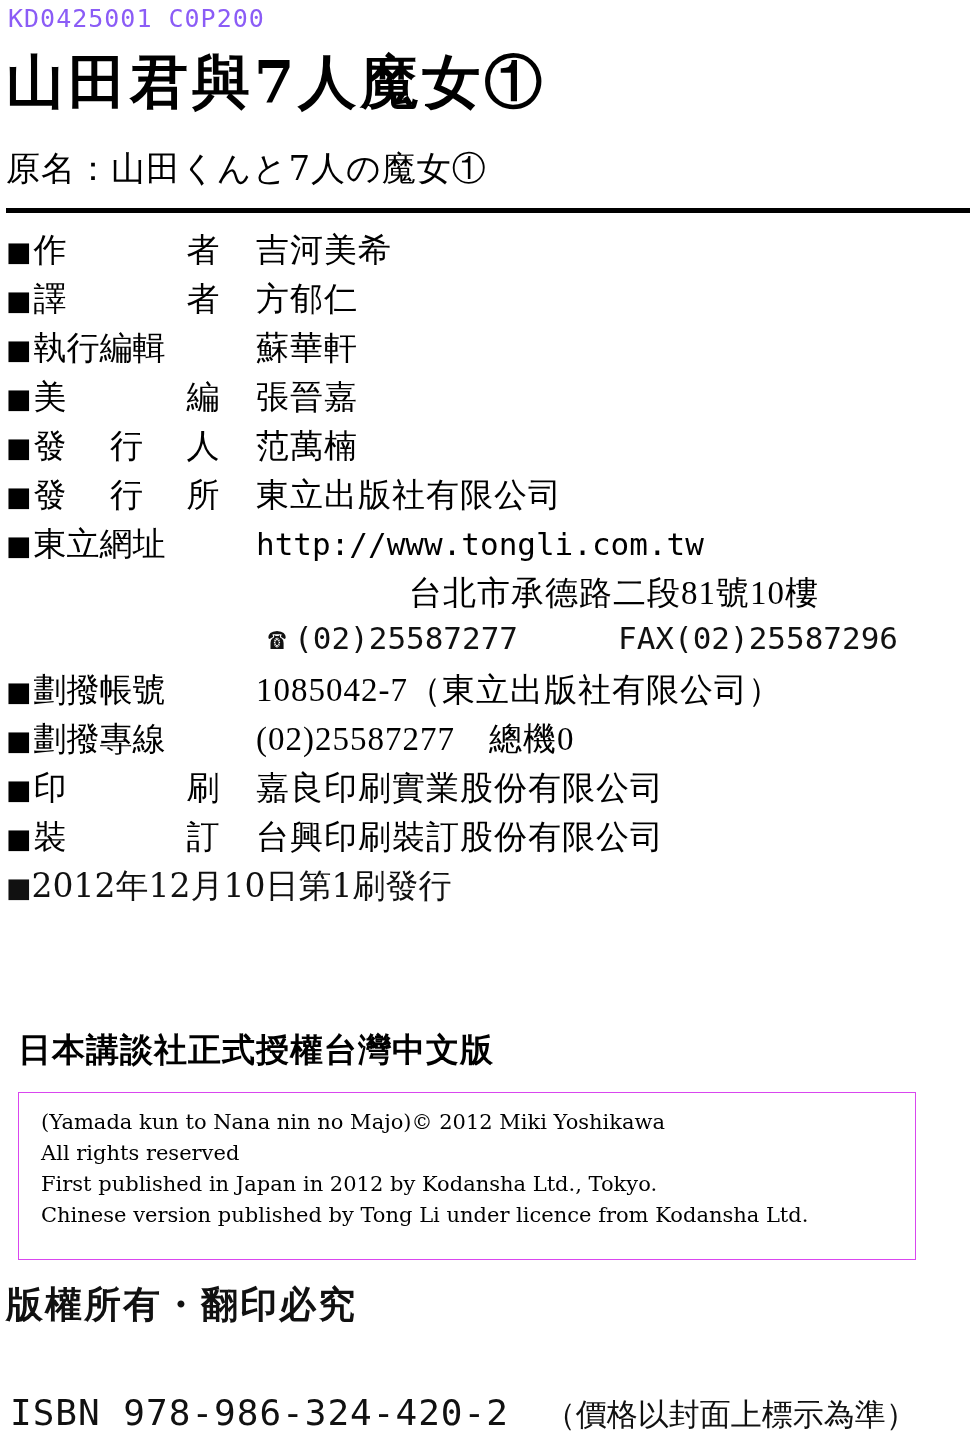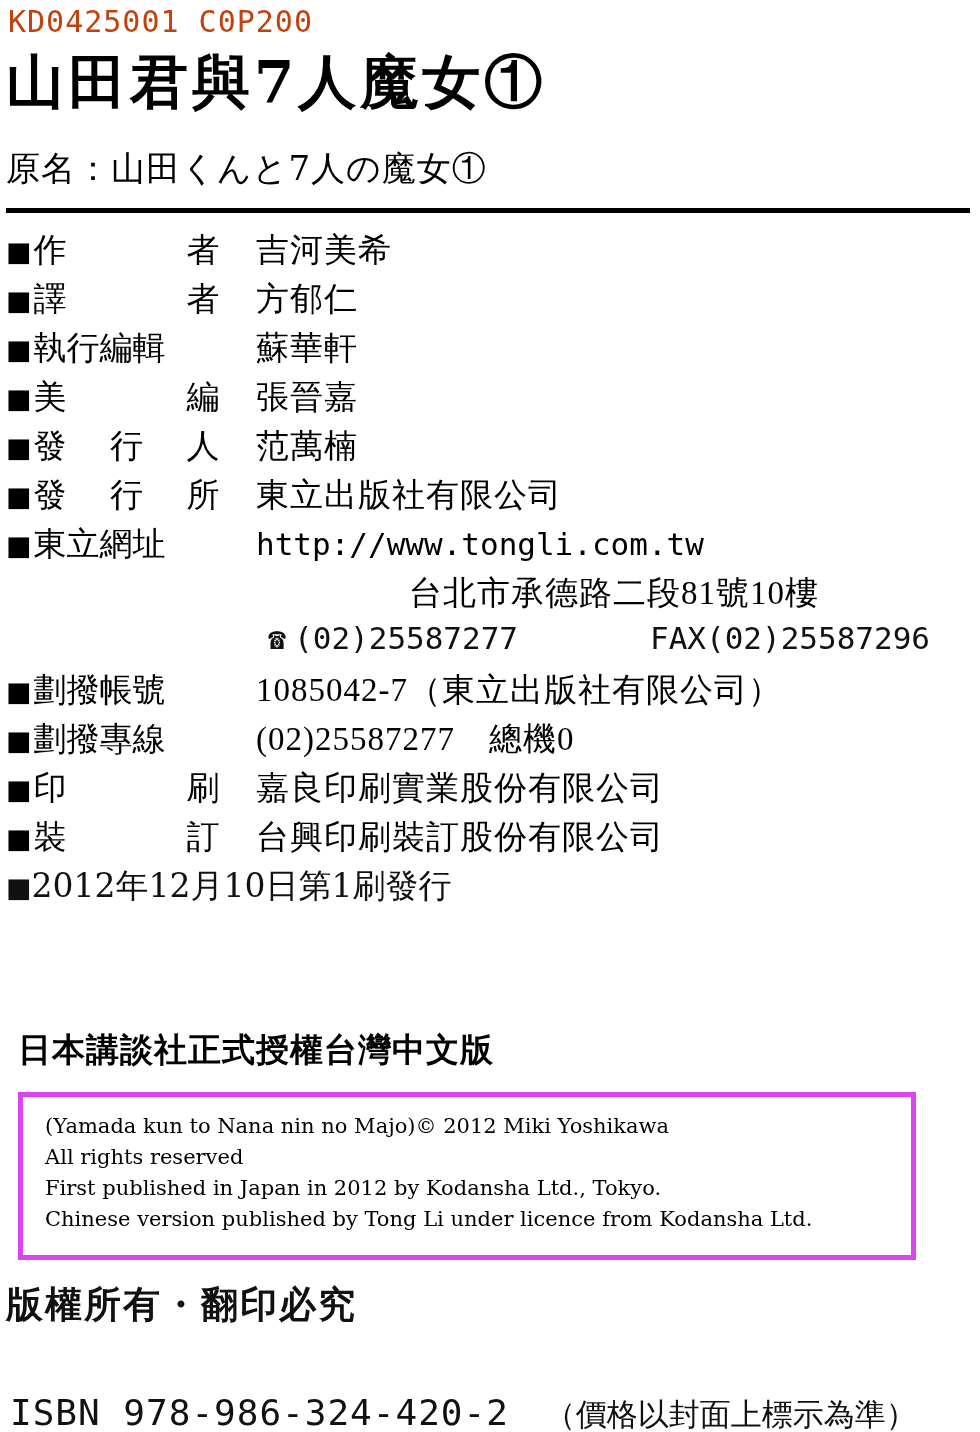--- a/index.html
+++ b/index.html
@@ -19,23 +19,23 @@
     width: 980px;
     height: 1432px;
     padding: 0;
     box-sizing: border-box;
   }
   .code-line {
     position: absolute;
     top: 4px;
     left: 8px;
     font-family: "DejaVu Sans Mono", monospace;
-    font-size: 30px;
-    letter-spacing: 1px;
-    color: #c2410c;
+    font-size: 25px;
+    letter-spacing: 1px;
+    color: #8b5cf6;
   }
   .title-main {
     position: absolute;
     top: 44px;
     left: 6px;
     font-family: "DejaVu Serif", serif;
     font-weight: bold;
     font-size: 58px;
     letter-spacing: 4px;
     white-space: nowrap;
@@ -107,21 +107,21 @@
     height: 49px;
     padding-left: 250px;
     align-items: baseline;
     justify-content: center;
   }
   .phone-row {
     display: flex;
     height: 48px;
     padding-left: 262px;
     align-items: baseline;
-    gap: 92px;
+    gap: 60px;
   }
   .phone-num {
     font-family: "DejaVu Sans Mono", monospace;
     font-size: 31px;
   }
   .fax-num {
     font-family: "DejaVu Sans Mono", monospace;
     font-size: 31px;
     margin-left: 40px;
   }
@@ -149,21 +149,21 @@
     font-size: 33px;
     letter-spacing: 1px;
     color: #000;
   }
   .copybox {
     position: absolute;
     top: 1092px;
     left: 18px;
     width: 898px;
     height: 168px;
-    border: 5px solid #d946ef;
+    border: 1px solid #d946ef;
     box-sizing: border-box;
     padding: 14px 18px 0 22px;
   }
   .copybox div {
     font-family: "DejaVu Serif", serif;
     font-size: 21px;
     line-height: 31px;
     color: #000;
     white-space: nowrap;
   }

